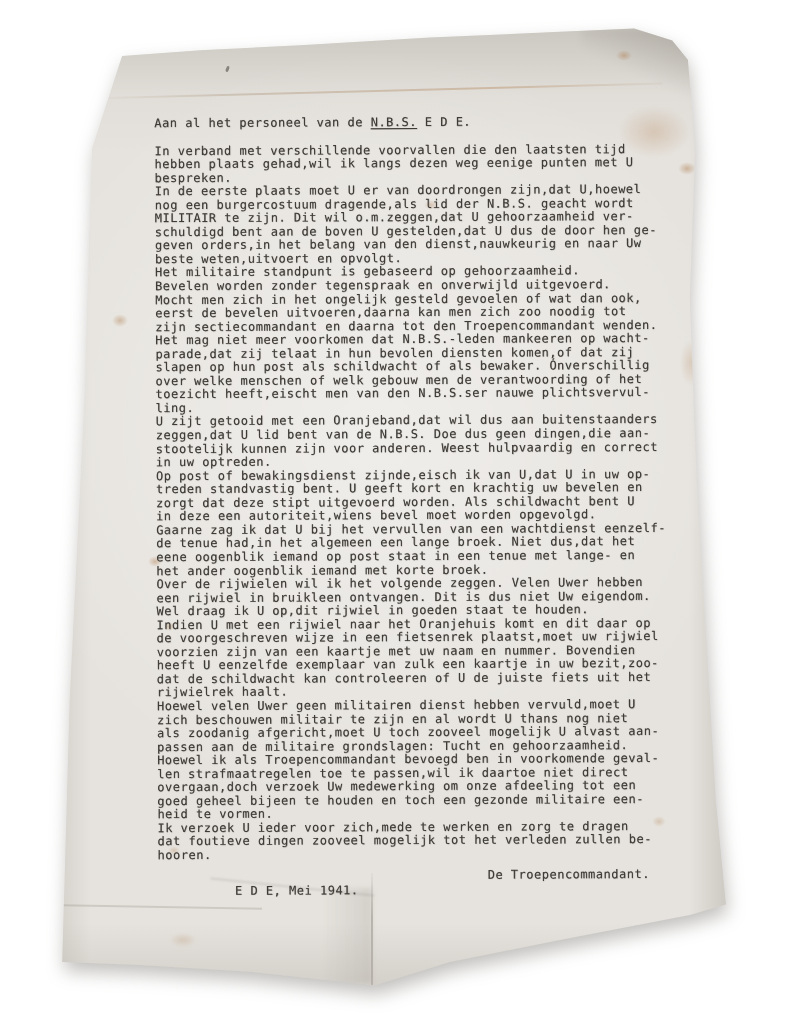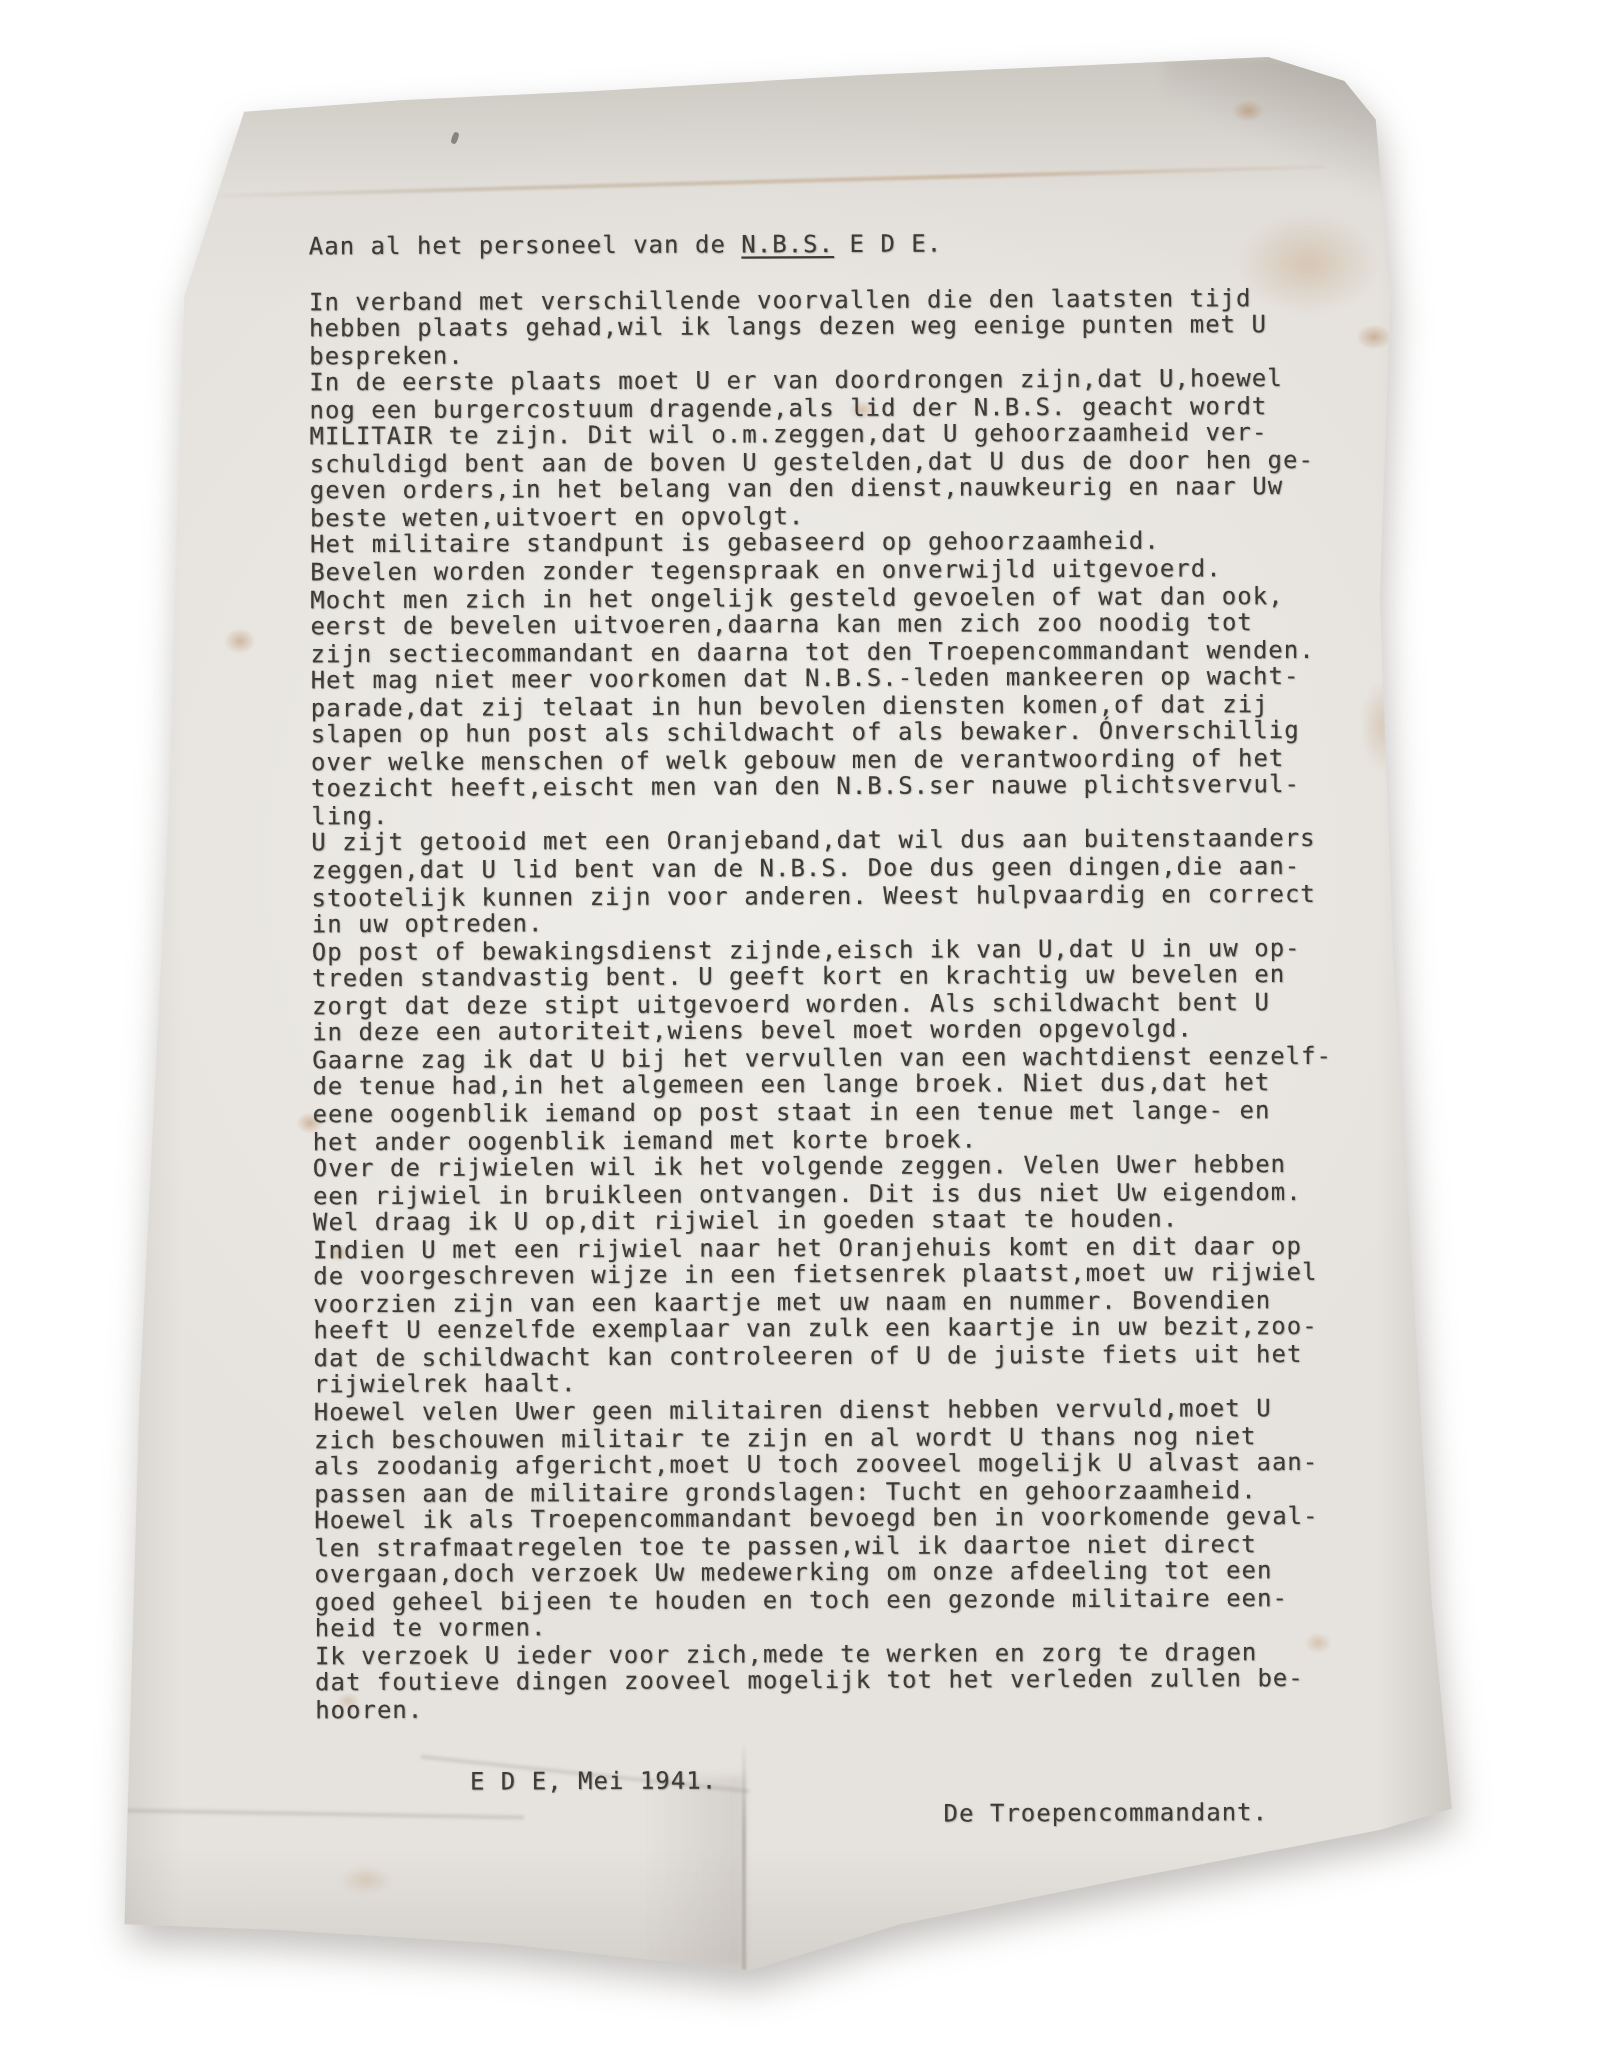--- a/index.html
+++ b/index.html
@@ -81,21 +81,21 @@
     position:absolute;left:106px;top:88px;width:522px;
     transform:rotate(-0.25deg);
     font-size:12px;letter-spacing:0.5px;line-height:13.55px;
     color:#3e3b36;
     text-shadow:0.3px 0.3px 0.7px rgba(62,58,52,0.55);
   }
   .doc-title{white-space:pre;margin-bottom:14px;}
   .doc-title .u{text-decoration:underline;text-underline-offset:2px;}
   .body-lines .tline{white-space:pre;}
   .footer-row{position:relative;margin-top:9px;white-space:pre;height:14px;}
-  .sig{position:absolute;left:314px;top:-2px;white-space:pre;margin-top:32px;}
+  .sig{position:absolute;left:330px;top:-2px;white-space:pre;}
 </style>
 </head>
 <body>
 
 <div class="scene">
   <div class="paper-wrap">
     <div class="paper">
 
       <div class="curl-shade"></div>
       <div class="crease-top"></div>

